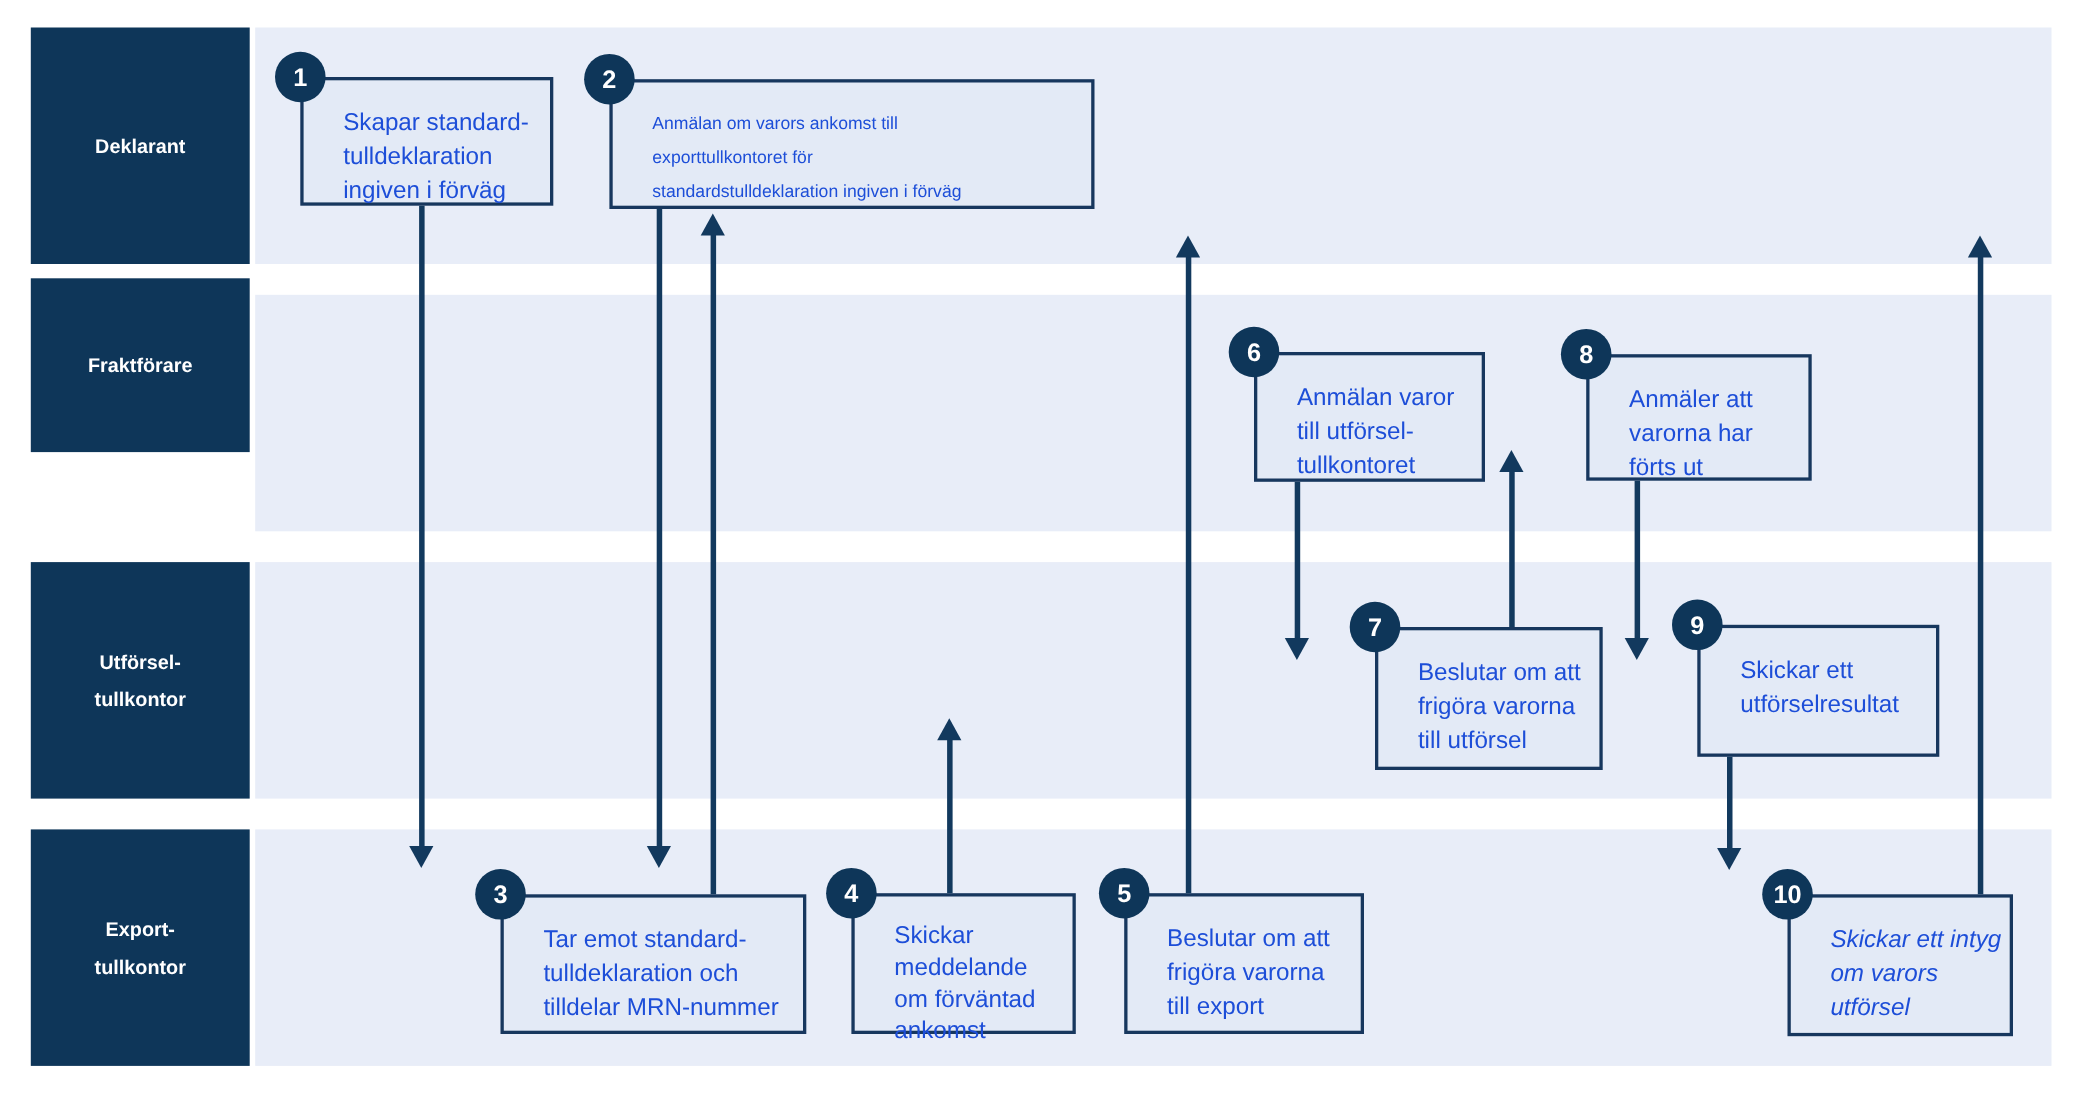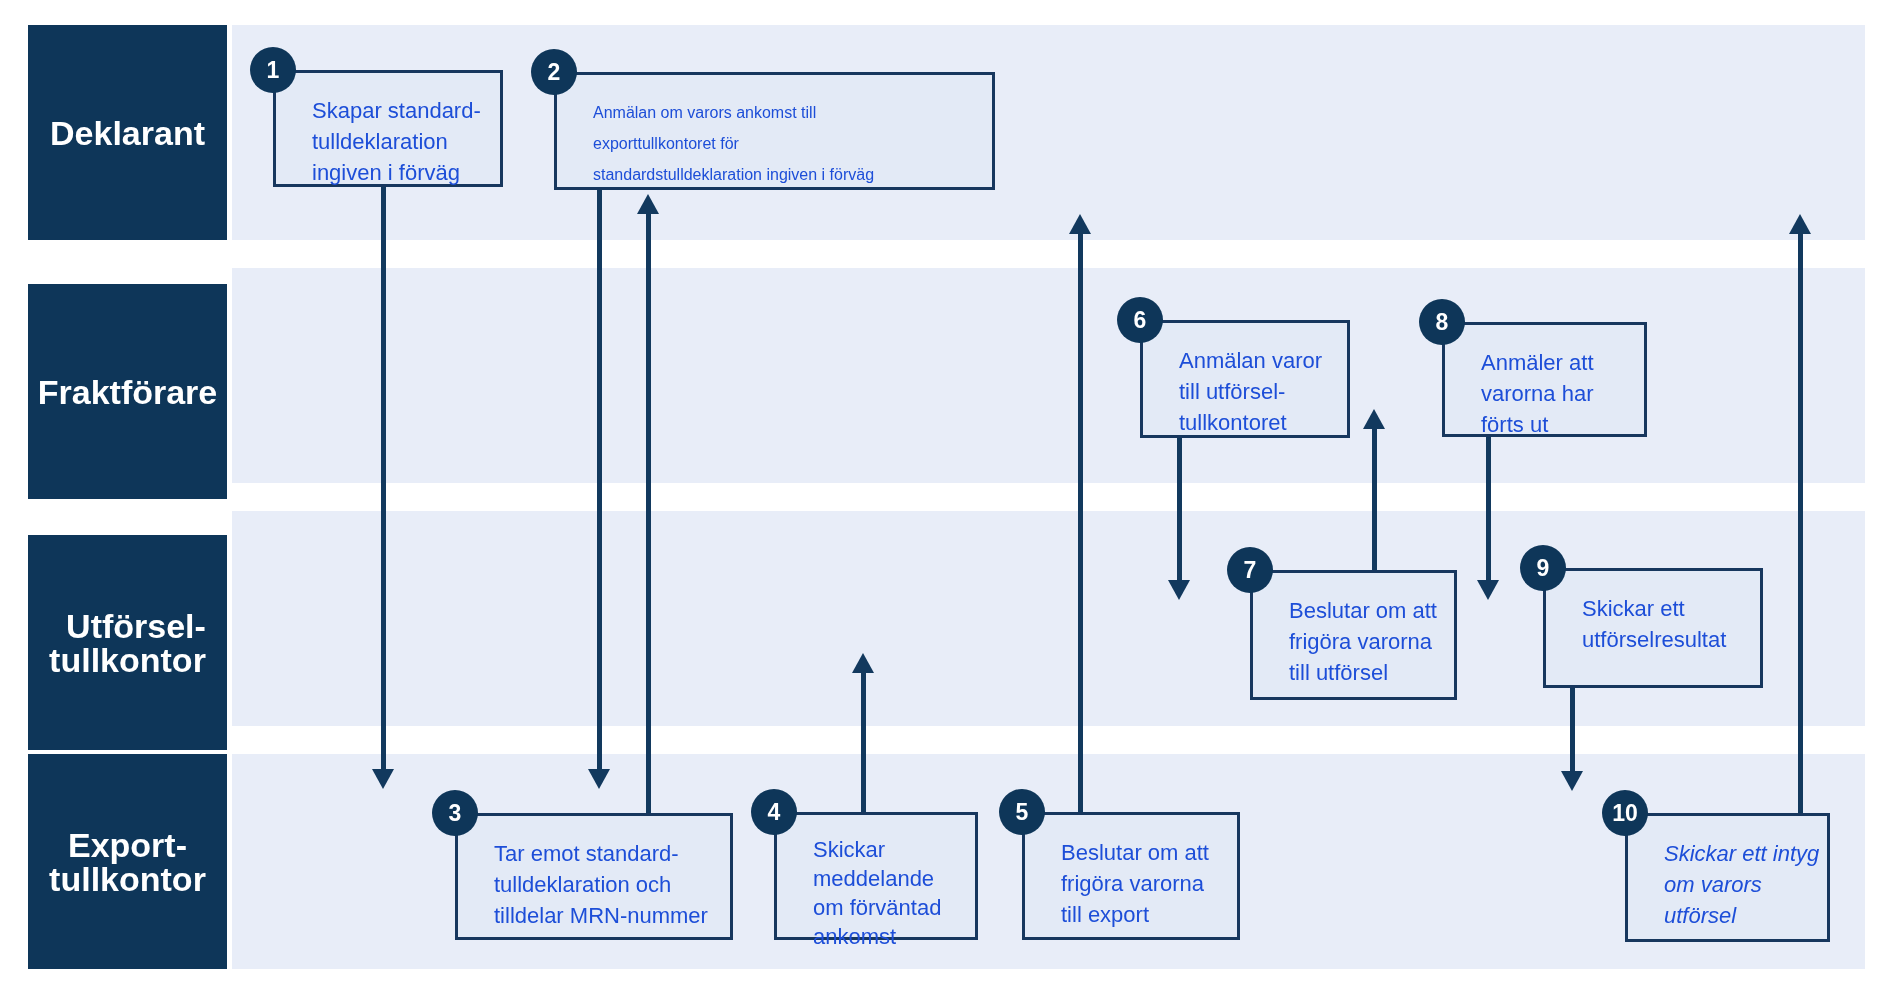--- a/index.html
+++ b/index.html
@@ -3,21 +3,21 @@
 <meta charset="utf-8">
 <style>
   html,body{margin:0;padding:0;background:#ffffff;}
   .canvas{
     position:relative;width:1890px;height:998px;background:#ffffff;
     font-family:"Liberation Sans", sans-serif;overflow:hidden;
   }
   .lane-band{position:absolute;left:232px;width:1633px;background:#e8edf8;}
   .lane-label{
     position:absolute;left:28px;width:199px;background:#0e3659;
-    color:#ffffff;font-weight:bold;font-size:34px;line-height:34px;
+    color:#ffffff;font-weight:bold;font-size:18px;line-height:34px;
     display:flex;align-items:center;justify-content:center;text-align:center;
     white-space:pre-line;
   }
   .flow-box{
     position:absolute;background:#e3eaf6;border:3px solid #17375e;
     box-sizing:border-box;color:#1d4ed8;font-size:22px;line-height:31px;
   }
   .box-text{
     display:block;padding:22px 6px 6px 36px;white-space:pre-line;
   }
@@ -42,22 +42,22 @@
 <body>
 
 <div class="canvas">
 
   <div class="lane-band" style="top:25px;height:215px;"></div>
   <div class="lane-band" style="top:268px;height:215px;"></div>
   <div class="lane-band" style="top:511px;height:215px;"></div>
   <div class="lane-band" style="top:754px;height:215px;"></div>
 
   <div class="lane-label" style="top:25px;height:215px;">Deklarant</div>
-  <div class="lane-label" style="top:284px;height:215px;">Fraktförare</div>
-  <div class="lane-label" style="top:535px;height:215px;text-align:right;">Utförsel-
+  <div class="lane-label" style="top:253px;height:158px;">Fraktförare</div>
+  <div class="lane-label" style="top:511px;height:215px;">Utförsel-
 tullkontor</div>
   <div class="lane-label" style="top:754px;height:215px;">Export-
 tullkontor</div>
 
   <div class="arrow down" style="left:380.5px;top:187px;height:583px;"></div>
   <div class="arrow down" style="left:596.5px;top:190px;height:580px;"></div>
   <div class="arrow up" style="left:645.5px;top:213px;height:600px;"></div>
   <div class="arrow up" style="left:860.5px;top:672px;height:140px;"></div>
   <div class="arrow up" style="left:1077.5px;top:233px;height:579px;"></div>
   <div class="arrow down" style="left:1176.5px;top:438px;height:143px;"></div>

